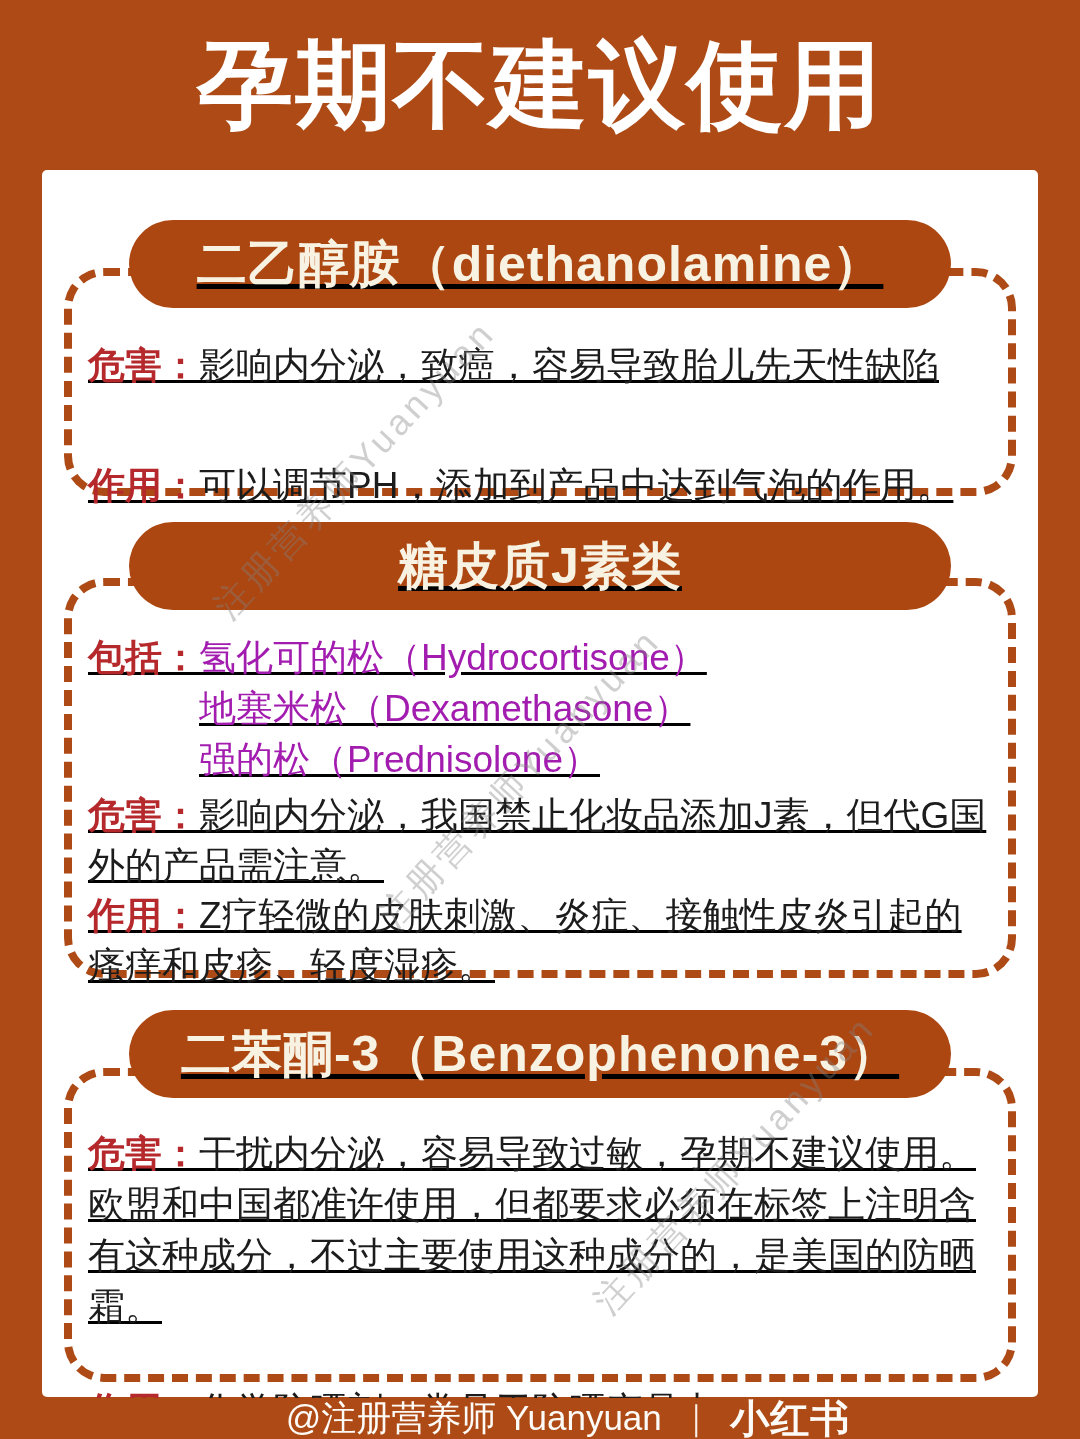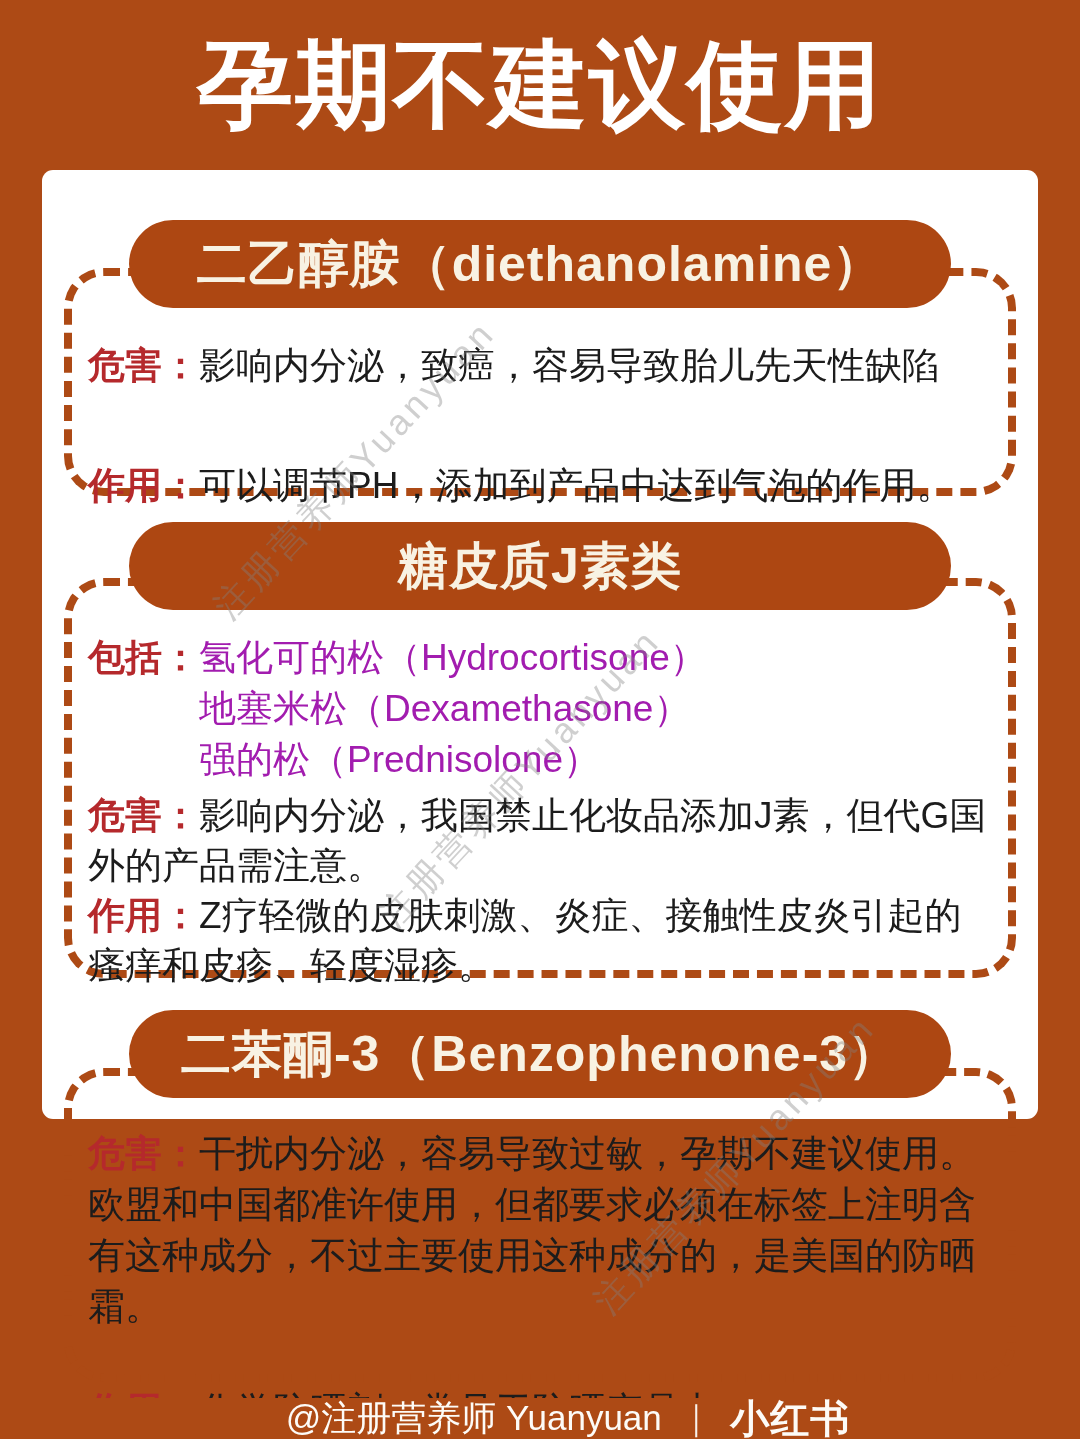--- a/index.html
+++ b/index.html
@@ -7,22 +7,22 @@
   .poster {
     position:relative; width:1080px; height:1439px;
     background:#ad4a15; overflow:hidden;
   }
   .title {
     position:absolute; top:10px; left:0; width:100%; margin:0;
     text-align:center; font-size:96px; line-height:150px;
     font-weight:900; color:#ffffff; letter-spacing:2px;
   }
   .card {
-    position:absolute; left:42px; top:170px; width:996px; height:949px;
-    background:#ffffff; border-radius:11px; z-index:1;
+    position:absolute; left:42px; top:170px; width:996px; height:1227px;
+    background:#ffffff; border-radius:5px; z-index:1;text-decoration:underline;
   }
   .pill {
     position:relative; z-index:3; width:822px; height:88px;
     margin:0 auto; background:#ad4712; border-radius:44px;
     display:flex; align-items:center; justify-content:center;
   }
   .pill span {
     color:#f8f2e3; font-size:50px; font-weight:700; letter-spacing:1px;
     white-space:nowrap;
   }

